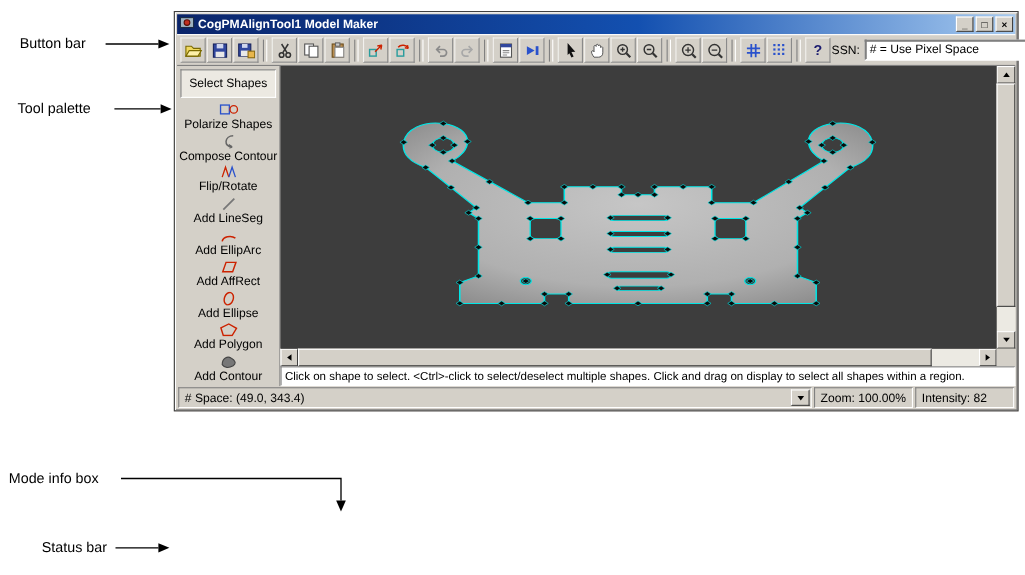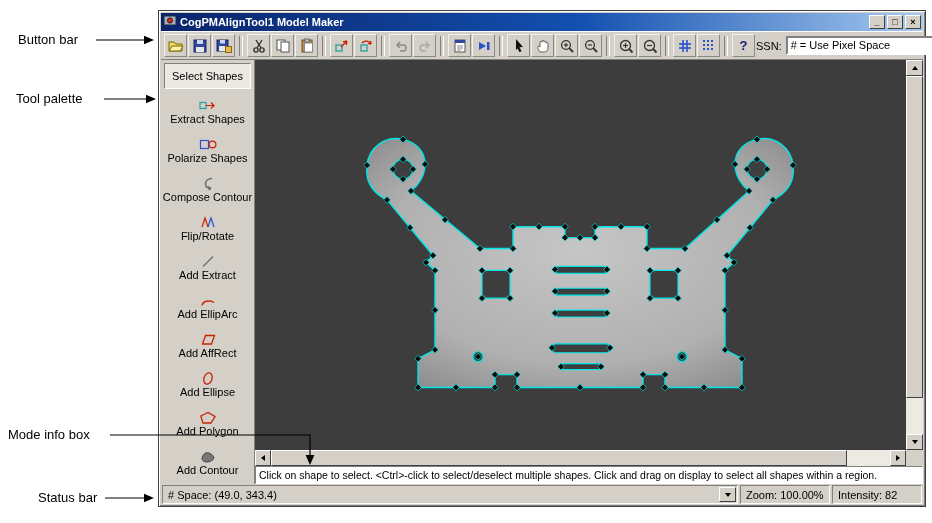--- a/index.html
+++ b/index.html
@@ -6,21 +6,21 @@
   body {
     width:932px; height:523px; position:relative; background:#ffffff;
     font-family:"Liberation Sans", sans-serif; overflow:hidden;
     -webkit-font-smoothing:antialiased;
   }
   .ann-label { position:absolute; font-size:13px; color:#000; z-index:20; }
   #ann-arrows { position:absolute; left:0; top:0; width:932px; height:523px; z-index:30; pointer-events:none; }
 
   
   .window {
-    position:absolute; left:158px; top:10px; width:768px; height:497px;
+    position:absolute; left:158px; top:10px; width:768px; height:364px;
     background:#d4d0c8; border:1px solid #404040; box-sizing:border-box;
     box-shadow: inset 1px 1px 0 #ffffff, inset -1px -1px 0 #808080;
     padding:2px; display:flex; flex-direction:column; z-index:1;
   }
   .titlebar {
     flex:0 0 18px; height:18px; display:flex; align-items:center; gap:3px;
     background:linear-gradient(90deg,#0a246a 0%,#1350b0 55%,#a6caf0 100%);
     padding:0 2px;
   }
   .title-text { color:#fff; font-weight:bold; font-size:11px; flex:1; white-space:nowrap; overflow:hidden; }
@@ -317,29 +317,20 @@
   </div>
 
   <div class="main">
     <div class="palette">
       <div class="pal-item selected">
         <span class="pal-label">Select Shapes</span>
       </div>
       <div class="pal-item">
         <span class="pal-icon">
             <svg width="18" height="13" viewBox="0 0 18 13">
-              <rect x="1" y="3.5" width="6" height="6" fill="none" stroke="#2a9d9d" stroke-width="1.2"></rect>
-              <path d="M7,6.5 L15,6.5 M12,3.5 L15,6.5 L12,9.5" stroke="#cc2200" fill="none" stroke-width="1.2"></path>
-            </svg>
-          </span>
-        <span class="pal-label">Extract Shapes</span>
-      </div>
-      <div class="pal-item">
-        <span class="pal-icon">
-            <svg width="18" height="13" viewBox="0 0 18 13">
               <rect x="1.5" y="2.5" width="8" height="8" fill="none" stroke="#2a52cc" stroke-width="1.2"></rect>
               <circle cx="13.5" cy="6.5" r="3.4" fill="none" stroke="#cc2200" stroke-width="1.2"></circle>
             </svg>
           </span>
         <span class="pal-label">Polarize Shapes</span>
       </div>
       <div class="pal-item">
         <span class="pal-icon">
             <svg width="18" height="13" viewBox="0 0 18 13">
               <path d="M13,1.5 C5,1.5 4,11.5 12,11.5" fill="none" stroke="#666" stroke-width="1.4"></path>
@@ -356,21 +347,21 @@
             </svg>
           </span>
         <span class="pal-label">Flip/Rotate</span>
       </div>
       <div class="pal-item">
         <span class="pal-icon">
             <svg width="18" height="13" viewBox="0 0 18 13">
               <line x1="4" y1="11.5" x2="14" y2="1.5" stroke="#777" stroke-width="1.6"></line>
             </svg>
           </span>
-        <span class="pal-label">Add Extract</span>
+        <span class="pal-label">Add LineSeg</span>
       </div>
       <div class="pal-item">
         <span class="pal-icon">
             <svg width="18" height="13" viewBox="0 0 18 13">
               <path d="M3,11.5 A7,5 0 0 1 15,8.5" fill="none" stroke="#cc2200" stroke-width="1.4"></path>
             </svg>
           </span>
         <span class="pal-label">Add EllipArc</span>
       </div>
       <div class="pal-item">

